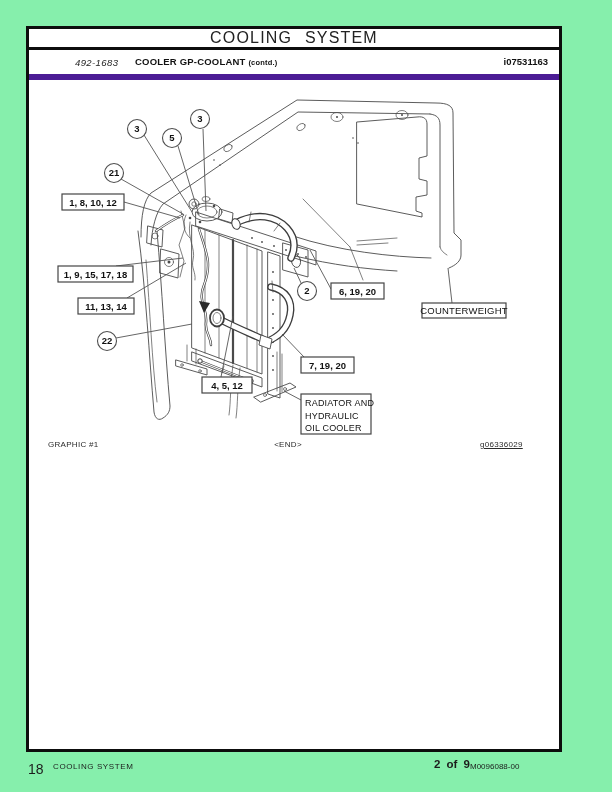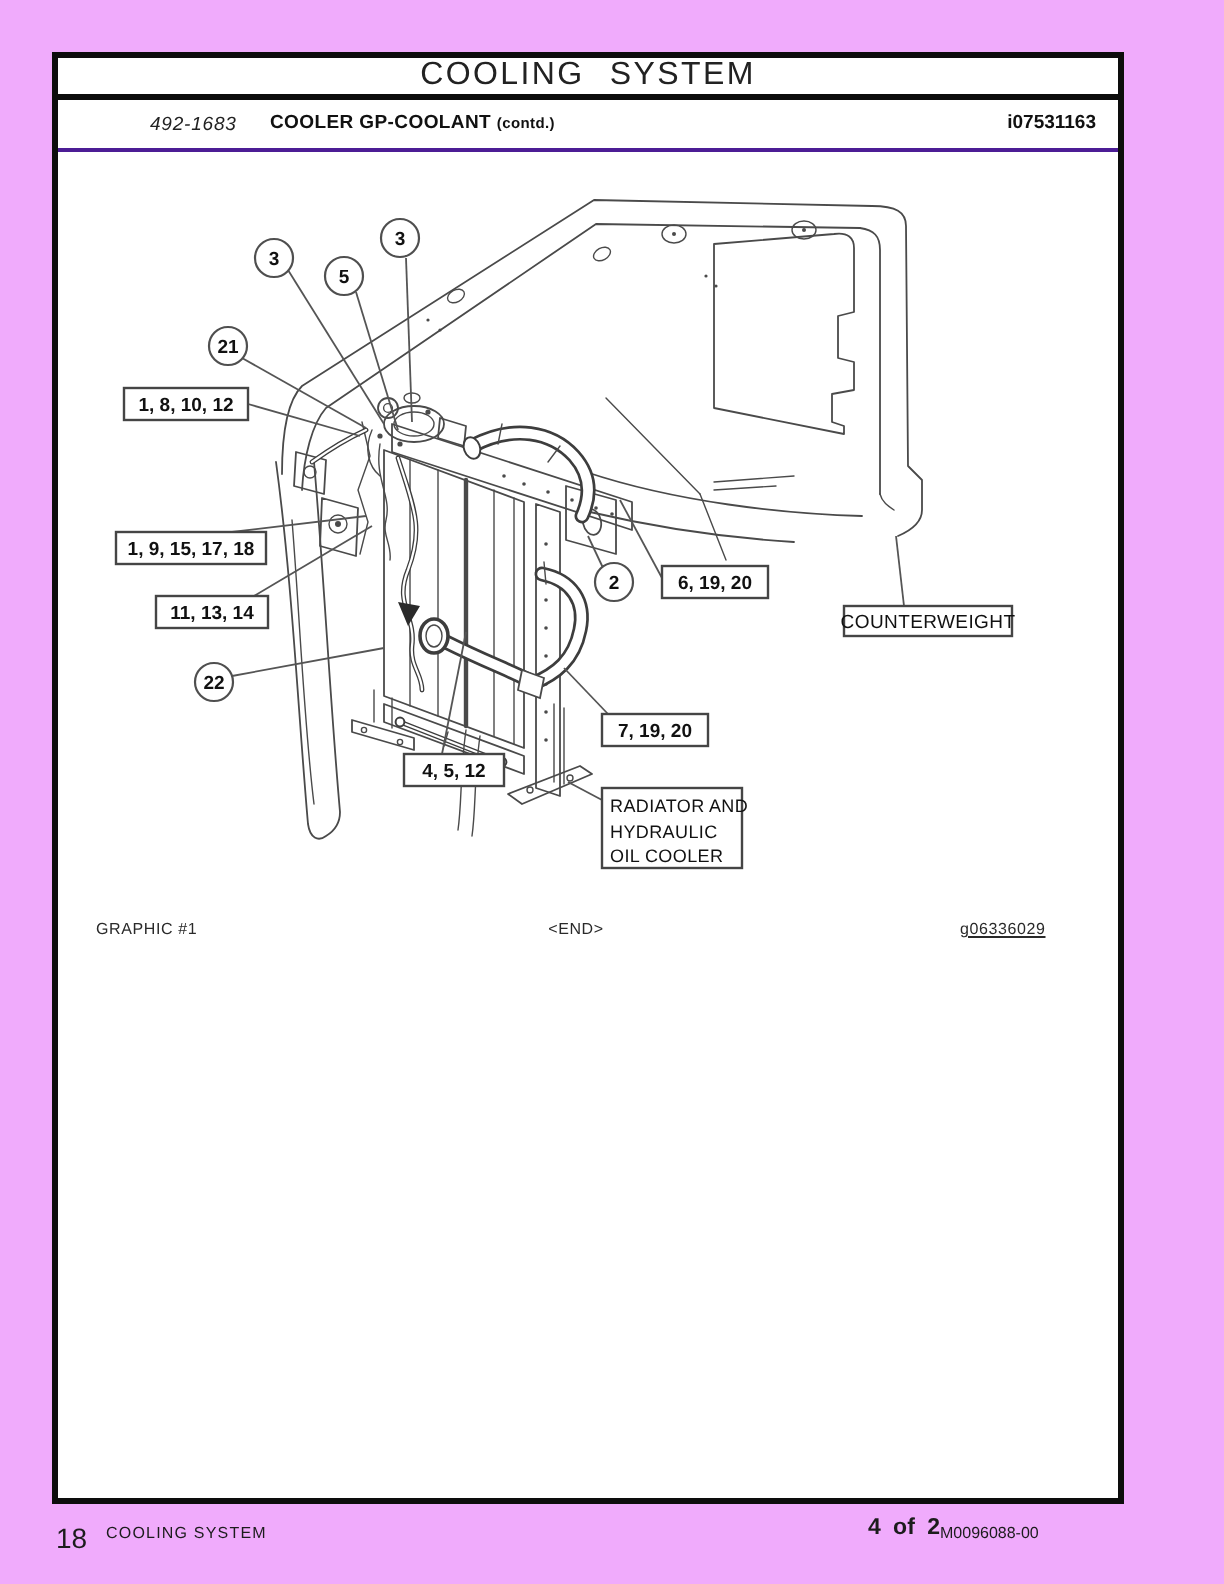--- a/index.html
+++ b/index.html
@@ -1,28 +1,28 @@
 <!DOCTYPE html>
 <html><head>
 <meta charset="utf-8">
 <style>
   html,body{margin:0;padding:0;background:#fff;}
-  .page{position:relative;width:612px;height:792px;background:#f0abfc;overflow:hidden;
+  .page{position:relative;width:612px;height:792px;background:#86efac;overflow:hidden;
         font-family:"Liberation Sans",sans-serif;color:#111;}
   .frame{position:absolute;left:26px;top:26px;width:536px;height:726px;
          border:3px solid #0d0d0d;box-sizing:border-box;background:#fff;}
   .titlebar{height:18px;line-height:18px;border-bottom:3px solid #0d0d0d;
             text-align:center;font-size:16px;letter-spacing:1.2px;word-spacing:7px;color:#222;}
-  .subrow{position:relative;height:24px;border-bottom:2px solid #4c1d95;}
+  .subrow{position:relative;height:24px;border-bottom:6px solid #4c1d95;}
   .pn{position:absolute;left:46px;top:7px;font-style:italic;font-size:9.5px;letter-spacing:.4px;color:#222;}
   .sect{position:absolute;left:106px;top:6px;font-weight:bold;font-size:9.5px;letter-spacing:.2px;}
   .contd{font-weight:bold;font-size:7.5px;}
   .docid{position:absolute;right:11px;top:6px;font-weight:bold;font-size:9.5px;}
   .figure-svg{position:absolute;left:0;top:0;width:612px;height:792px;}
-  .cap{position:absolute;font-size:8px;color:#2a2a2a;letter-spacing:.3px;margin-top:20px;}
+  .cap{position:absolute;font-size:8px;color:#2a2a2a;letter-spacing:.3px;}
   .cap-left{left:48px;top:440px;}
   .cap-center{left:260px;top:440px;width:56px;text-align:center;}
   .cap-right{left:480px;top:440px;width:62px;text-decoration:underline;}
   .foot{position:absolute;color:#1c1c1c;}
   .foot-num{left:28px;top:761px;font-size:14px;}
   .foot-sec{left:53px;top:762px;font-size:8px;letter-spacing:.6px;}
   .foot-pageof{left:420px;top:758px;width:64px;text-align:center;font-size:11.5px;font-weight:bold;word-spacing:3px;}
   .foot-media{left:470px;top:762px;width:60px;text-align:left;font-size:8px;}
   
   .la{fill:none;stroke:#4a4a4a;stroke-width:.9;stroke-linecap:round;stroke-linejoin:round;}
@@ -256,16 +256,16 @@
       </g>
     </g>
   </svg>
 
   <div class="cap cap-left">GRAPHIC #1</div>
   <div class="cap cap-center">&lt;END&gt;</div>
   <div class="cap cap-right">g06336029</div>
 
   <div class="foot foot-num">18</div>
   <div class="foot foot-sec">COOLING SYSTEM</div>
-  <div class="foot foot-pageof">4 of 2</div>
+  <div class="foot foot-pageof">2 of 9</div>
   <div class="foot foot-media">M0096088-00</div>
 
 </div>
 
 </body></html>

